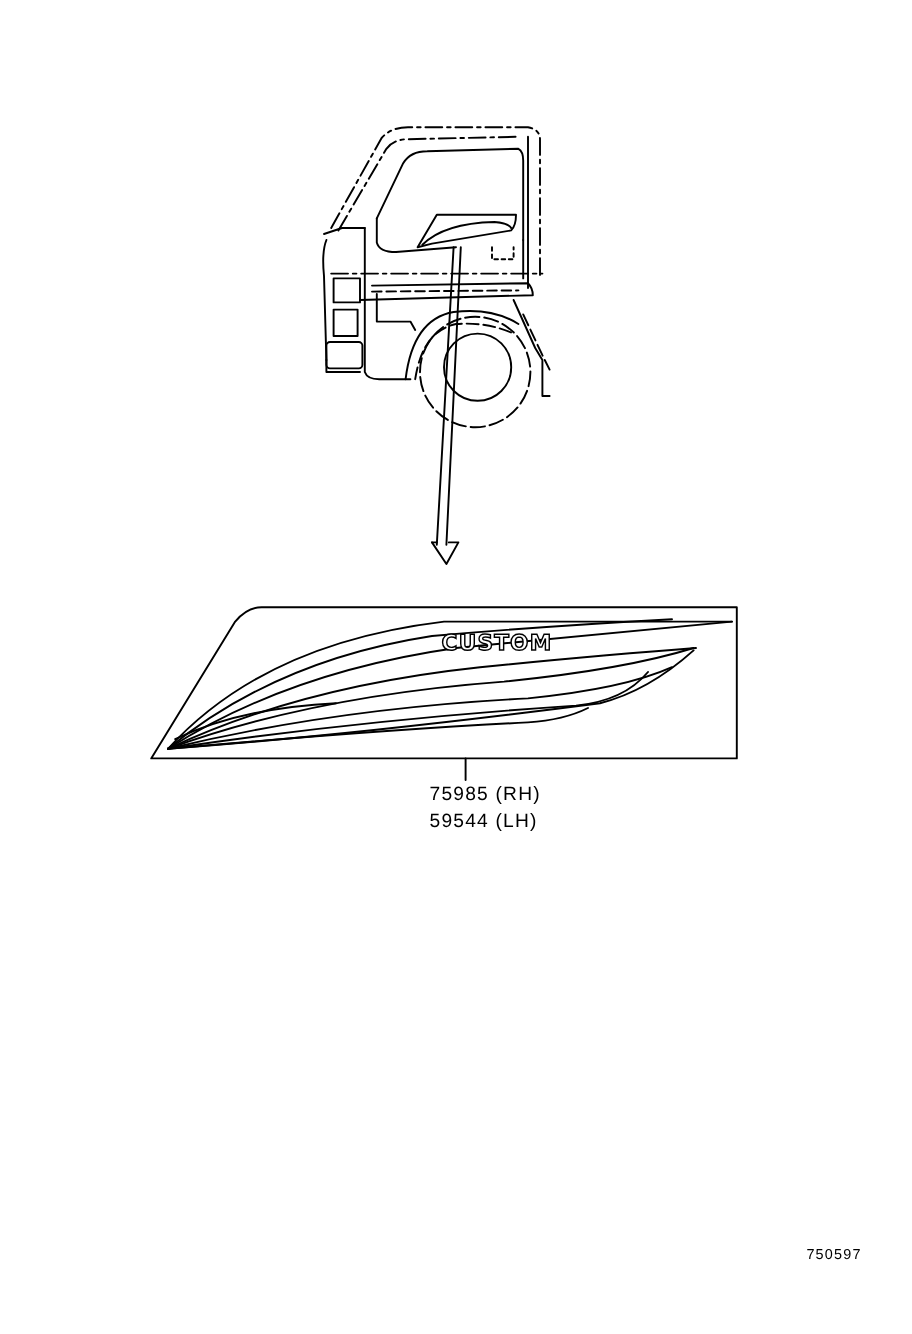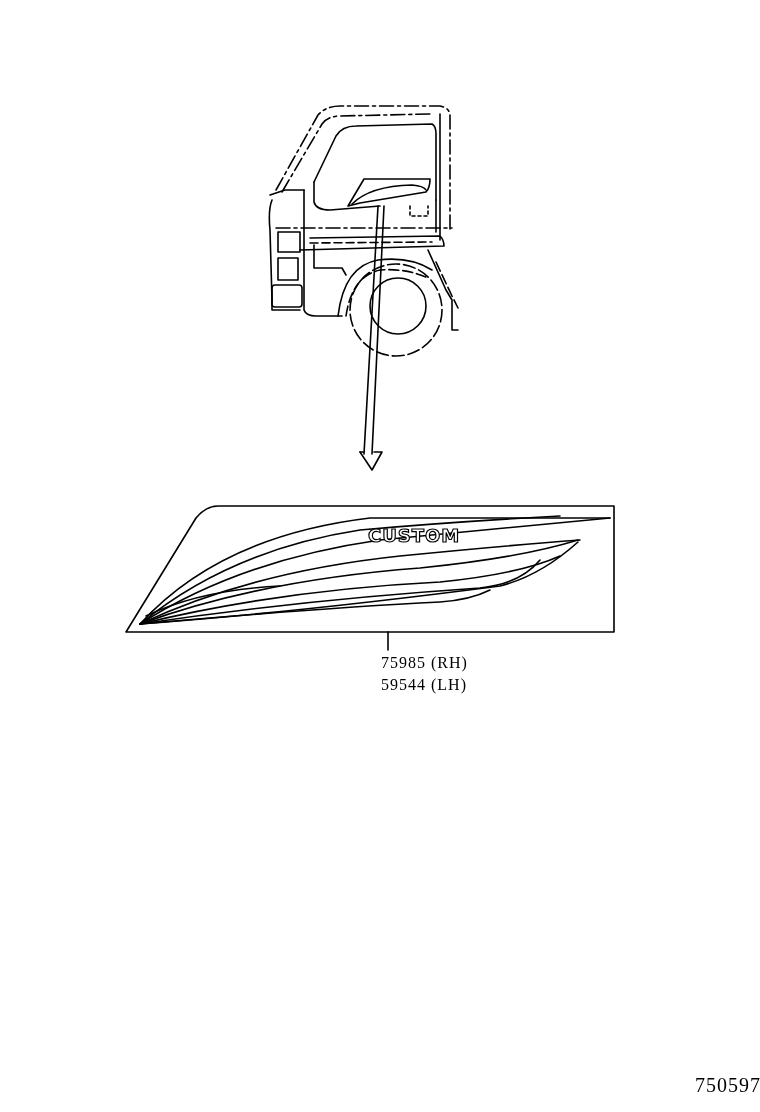--- a/index.html
+++ b/index.html
@@ -1,23 +1,23 @@
 <!DOCTYPE html>
 <html><head>
 <meta charset="utf-8">
 <style>
   html, body { margin: 0; padding: 0; background: #ffffff; }
   body { width: 760px; height: 1112px; position: relative; overflow: hidden;
          font-family: "DejaVu Sans Mono", monospace; color: #000; }
   svg.main { position: absolute; left: 0; top: 0; }
-  .label { position: absolute; font-family: Liberation Serif, serif; font-size: 16px;
-           letter-spacing: 1px; color: #000; white-space: nowrap; margin-left: 23px; }
+  .label { position: absolute; font-family: Liberation Sans, sans-serif; font-size: 16px;
+           letter-spacing: 1px; color: #000; white-space: nowrap; }
   .part-rh { left: 358px; top: 654px; }
   .part-lh { left: 358px; top: 676px; }
-  .diagram-id { left: 672px; top: 1074px; font-size: 20px; letter-spacing: 1px; }
+  .diagram-id { left: 672px; top: 1038px; font-size: 12px; letter-spacing: 1px; }
   .custom-text { font-family: "DejaVu Sans", sans-serif; font-weight: bold; font-size: 18px;
                  letter-spacing: 1px; }
 </style>
 </head>
 <body>
 
 <svg class="main" width="760" height="1112" viewBox="0 0 760 1112">
   <g fill="none" stroke="#000" stroke-width="1.6" stroke-linejoin="round" stroke-linecap="round">
 
     <g>

